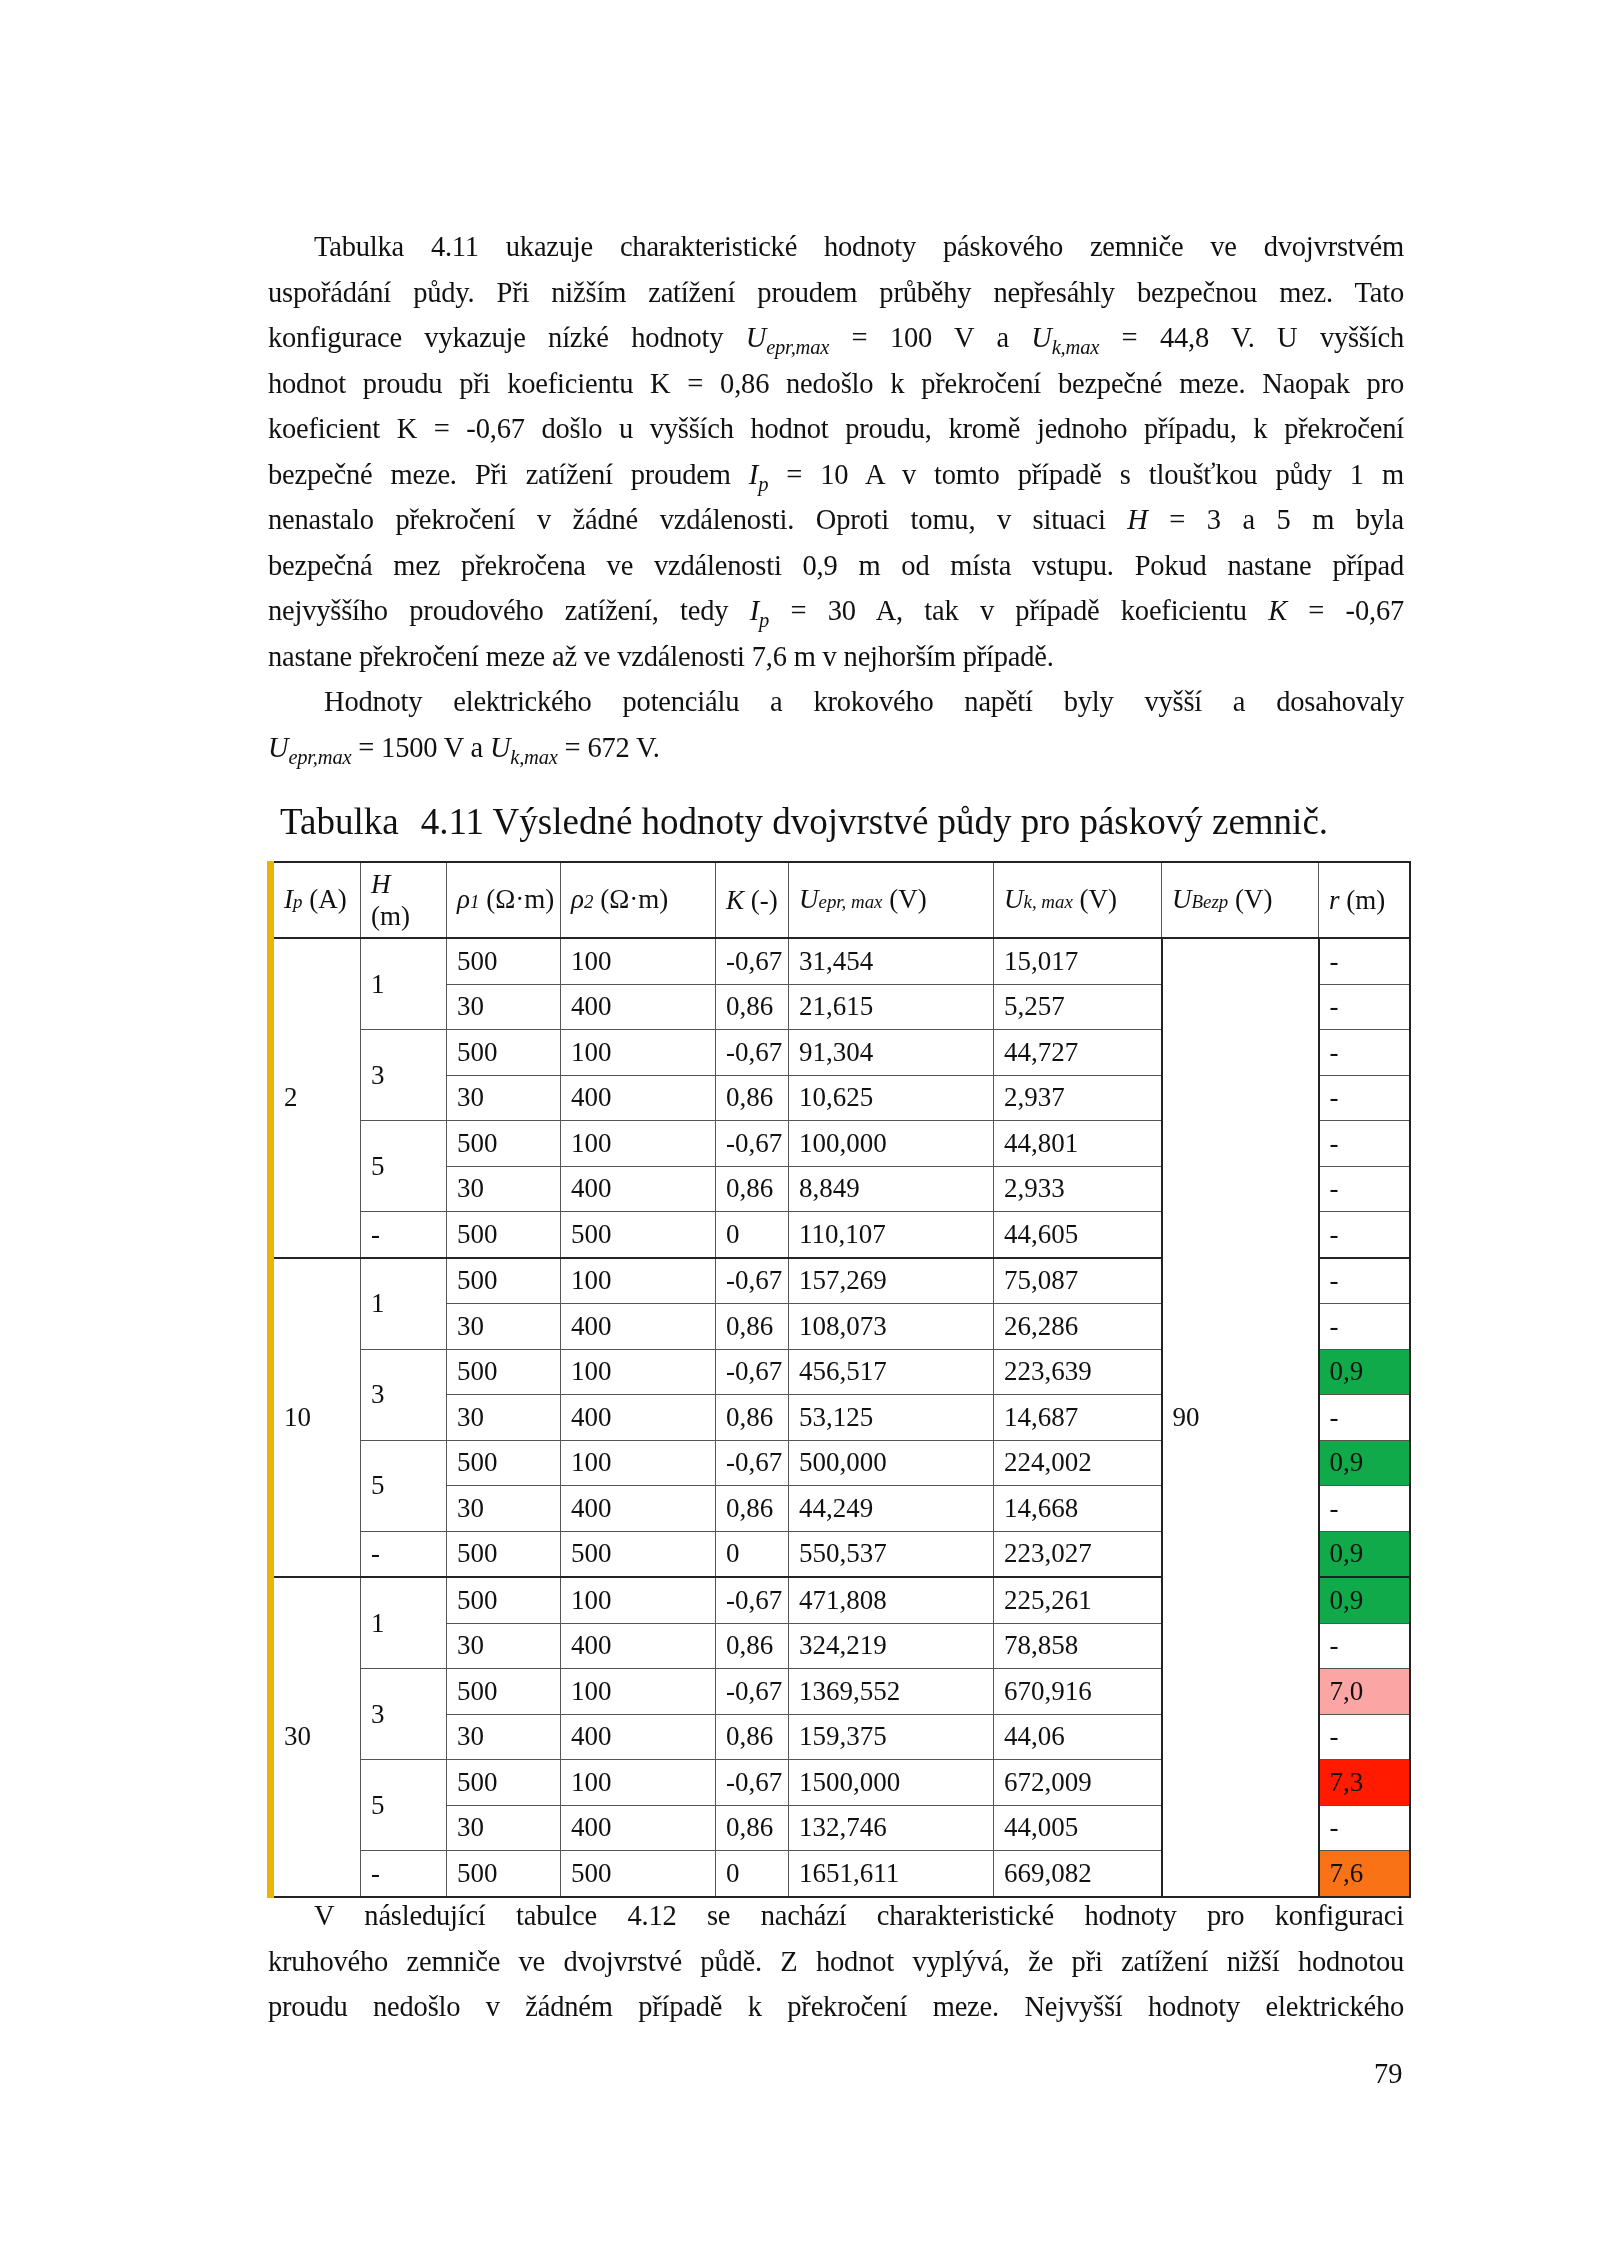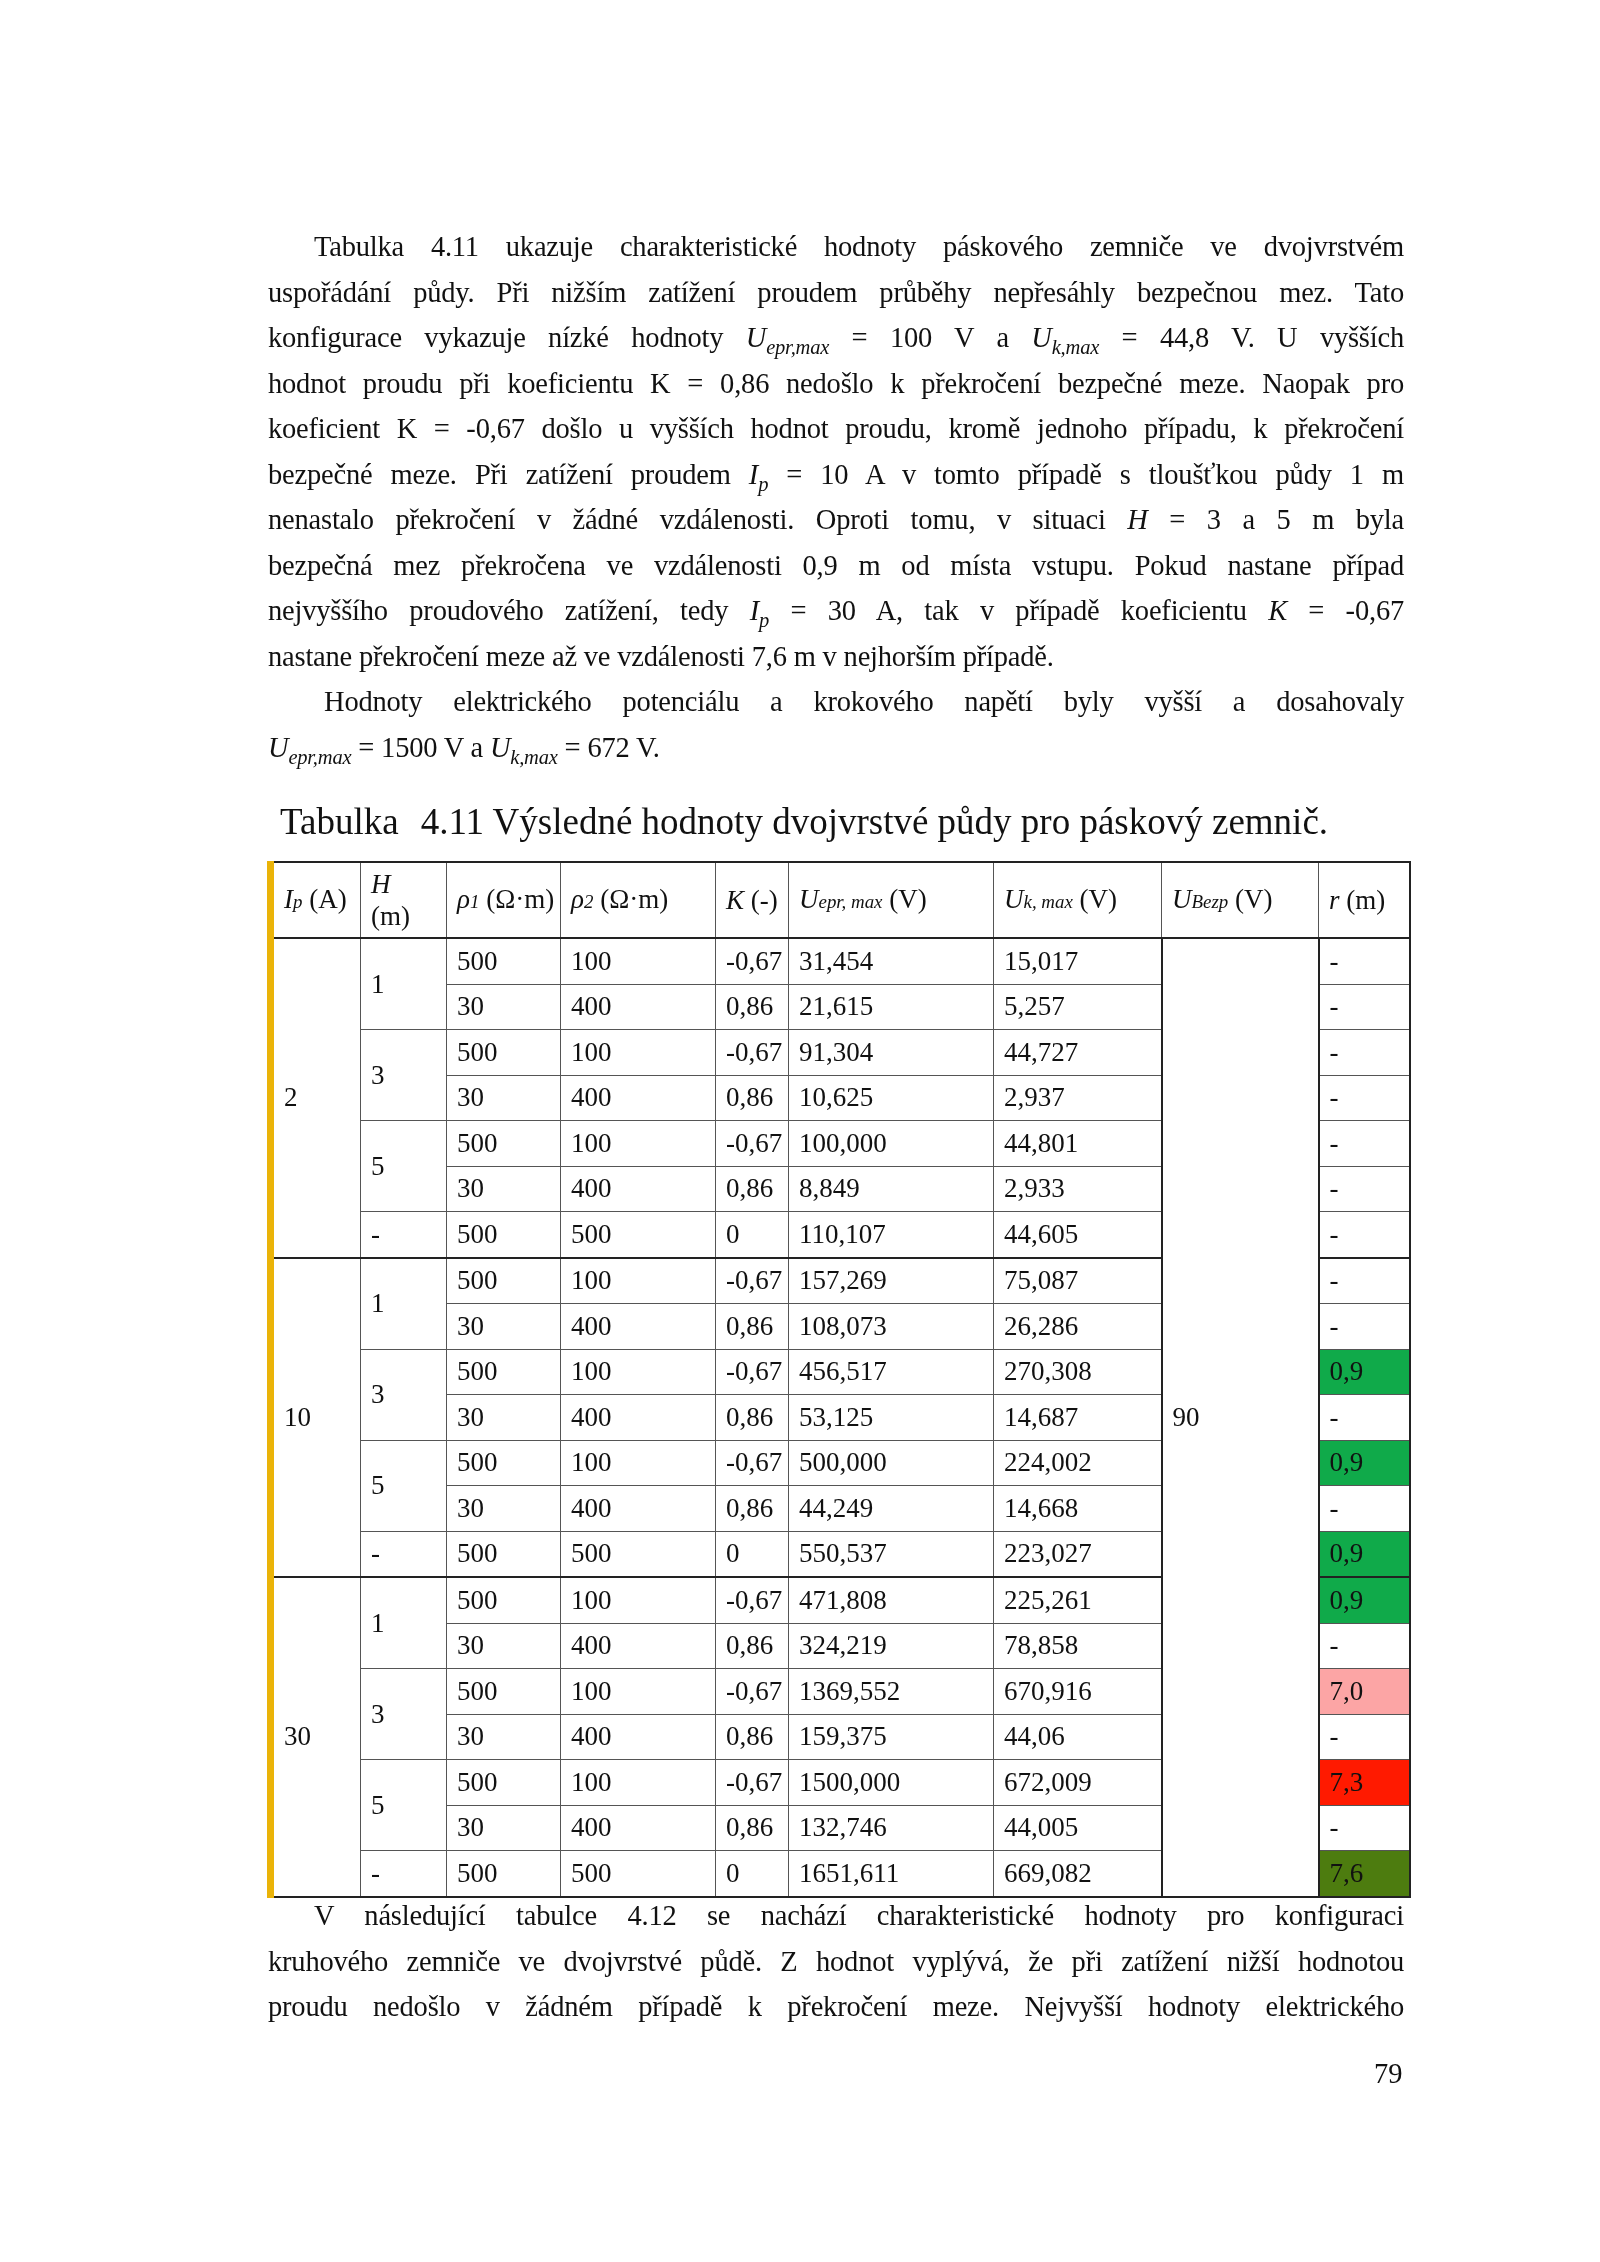--- a/index.html
+++ b/index.html
@@ -163,21 +163,21 @@
           <td>108,073</td>
           <td>26,286</td>
           <td class="r-col lastc">-</td>
         </tr>
         <tr>
           <td rowspan="2">3</td>
           <td>500</td>
           <td>100</td>
           <td>-0,67</td>
           <td>456,517</td>
-          <td>270,308</td>
+          <td>223,639</td>
           <td class="r-col lastc" style="background: rgb(16, 170, 74);">0,9</td>
         </tr>
         <tr>
           <td>30</td>
           <td>400</td>
           <td>0,86</td>
           <td>53,125</td>
           <td>14,687</td>
           <td class="r-col lastc">-</td>
         </tr>
@@ -259,21 +259,21 @@
           <td>44,005</td>
           <td class="r-col lastc">-</td>
         </tr>
         <tr class="group-end">
           <td rowspan="1" style="border-bottom: 2px solid rgb(34, 34, 34);">-</td>
           <td>500</td>
           <td>500</td>
           <td>0</td>
           <td>1651,611</td>
           <td>669,082</td>
-          <td class="r-col lastc" style="background: #4d7c0f;">7,6</td>
+          <td class="r-col lastc" style="background: #f97316;">7,6</td>
         </tr>
       </tbody>
   </table>
 
   <div class="para" style="top:1893px;">
     <span class="line"><span class="ind"></span><span>V následující tabulce 4.12 se nachází charakteristické hodnoty pro konfiguraci</span></span>
     <span class="line"><span>kruhového zemniče ve dvojvrstvé půdě. Z hodnot vyplývá, že při zatížení nižší hodnotou</span></span>
     <span class="line"><span>proudu nedošlo v žádném případě k překročení meze. Nejvyšší hodnoty elektrického</span></span>
   </div>
 

